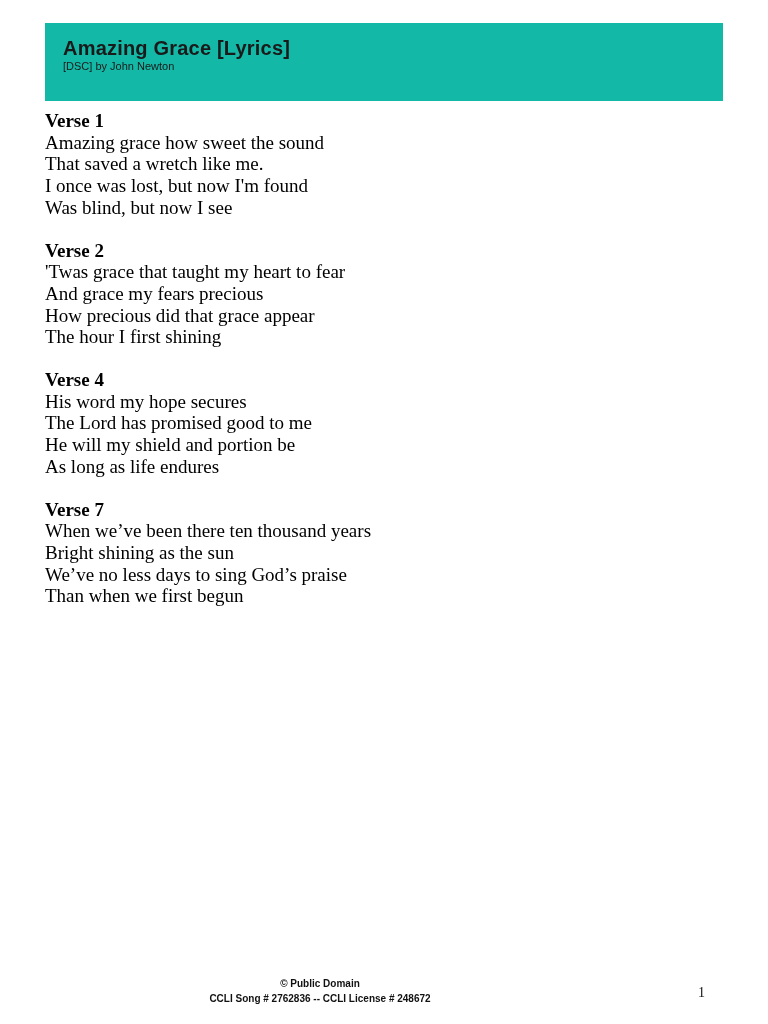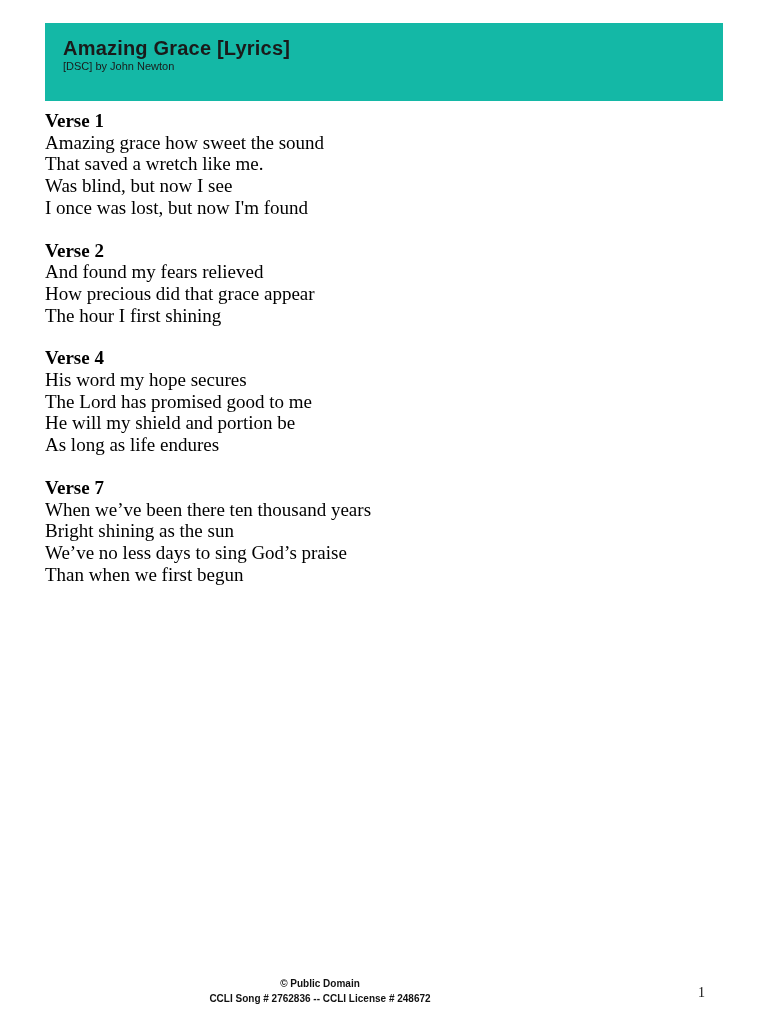--- a/index.html
+++ b/index.html
@@ -82,27 +82,28 @@
     <div class="song-title">Amazing Grace [Lyrics]</div>
     <div class="song-subtitle">[DSC] by John Newton</div>
   </div>
 
   <div class="lyrics">
 
     <div class="verse">
       <div class="verse-label">Verse 1</div>
       <div class="lyric-line">Amazing grace how sweet the sound</div>
       <div class="lyric-line">That saved a wretch like me.</div>
+      <div class="lyric-line">I once was lost, but now I'm found</div>
       <div class="lyric-line">Was blind, but now I see</div>
-      <div class="lyric-line">I once was lost, but now I'm found</div>
     </div>
 
     <div class="verse">
       <div class="verse-label">Verse 2</div>
-      <div class="lyric-line">And found my fears relieved</div>
+      <div class="lyric-line">'Twas grace that taught my heart to fear</div>
+      <div class="lyric-line">And grace my fears precious</div>
       <div class="lyric-line">How precious did that grace appear</div>
       <div class="lyric-line">The hour I first shining</div>
     </div>
 
     <div class="verse">
       <div class="verse-label">Verse 4</div>
       <div class="lyric-line">His word my hope secures</div>
       <div class="lyric-line">The Lord has promised good to me</div>
       <div class="lyric-line">He will my shield and portion be</div>
       <div class="lyric-line">As long as life endures</div>

